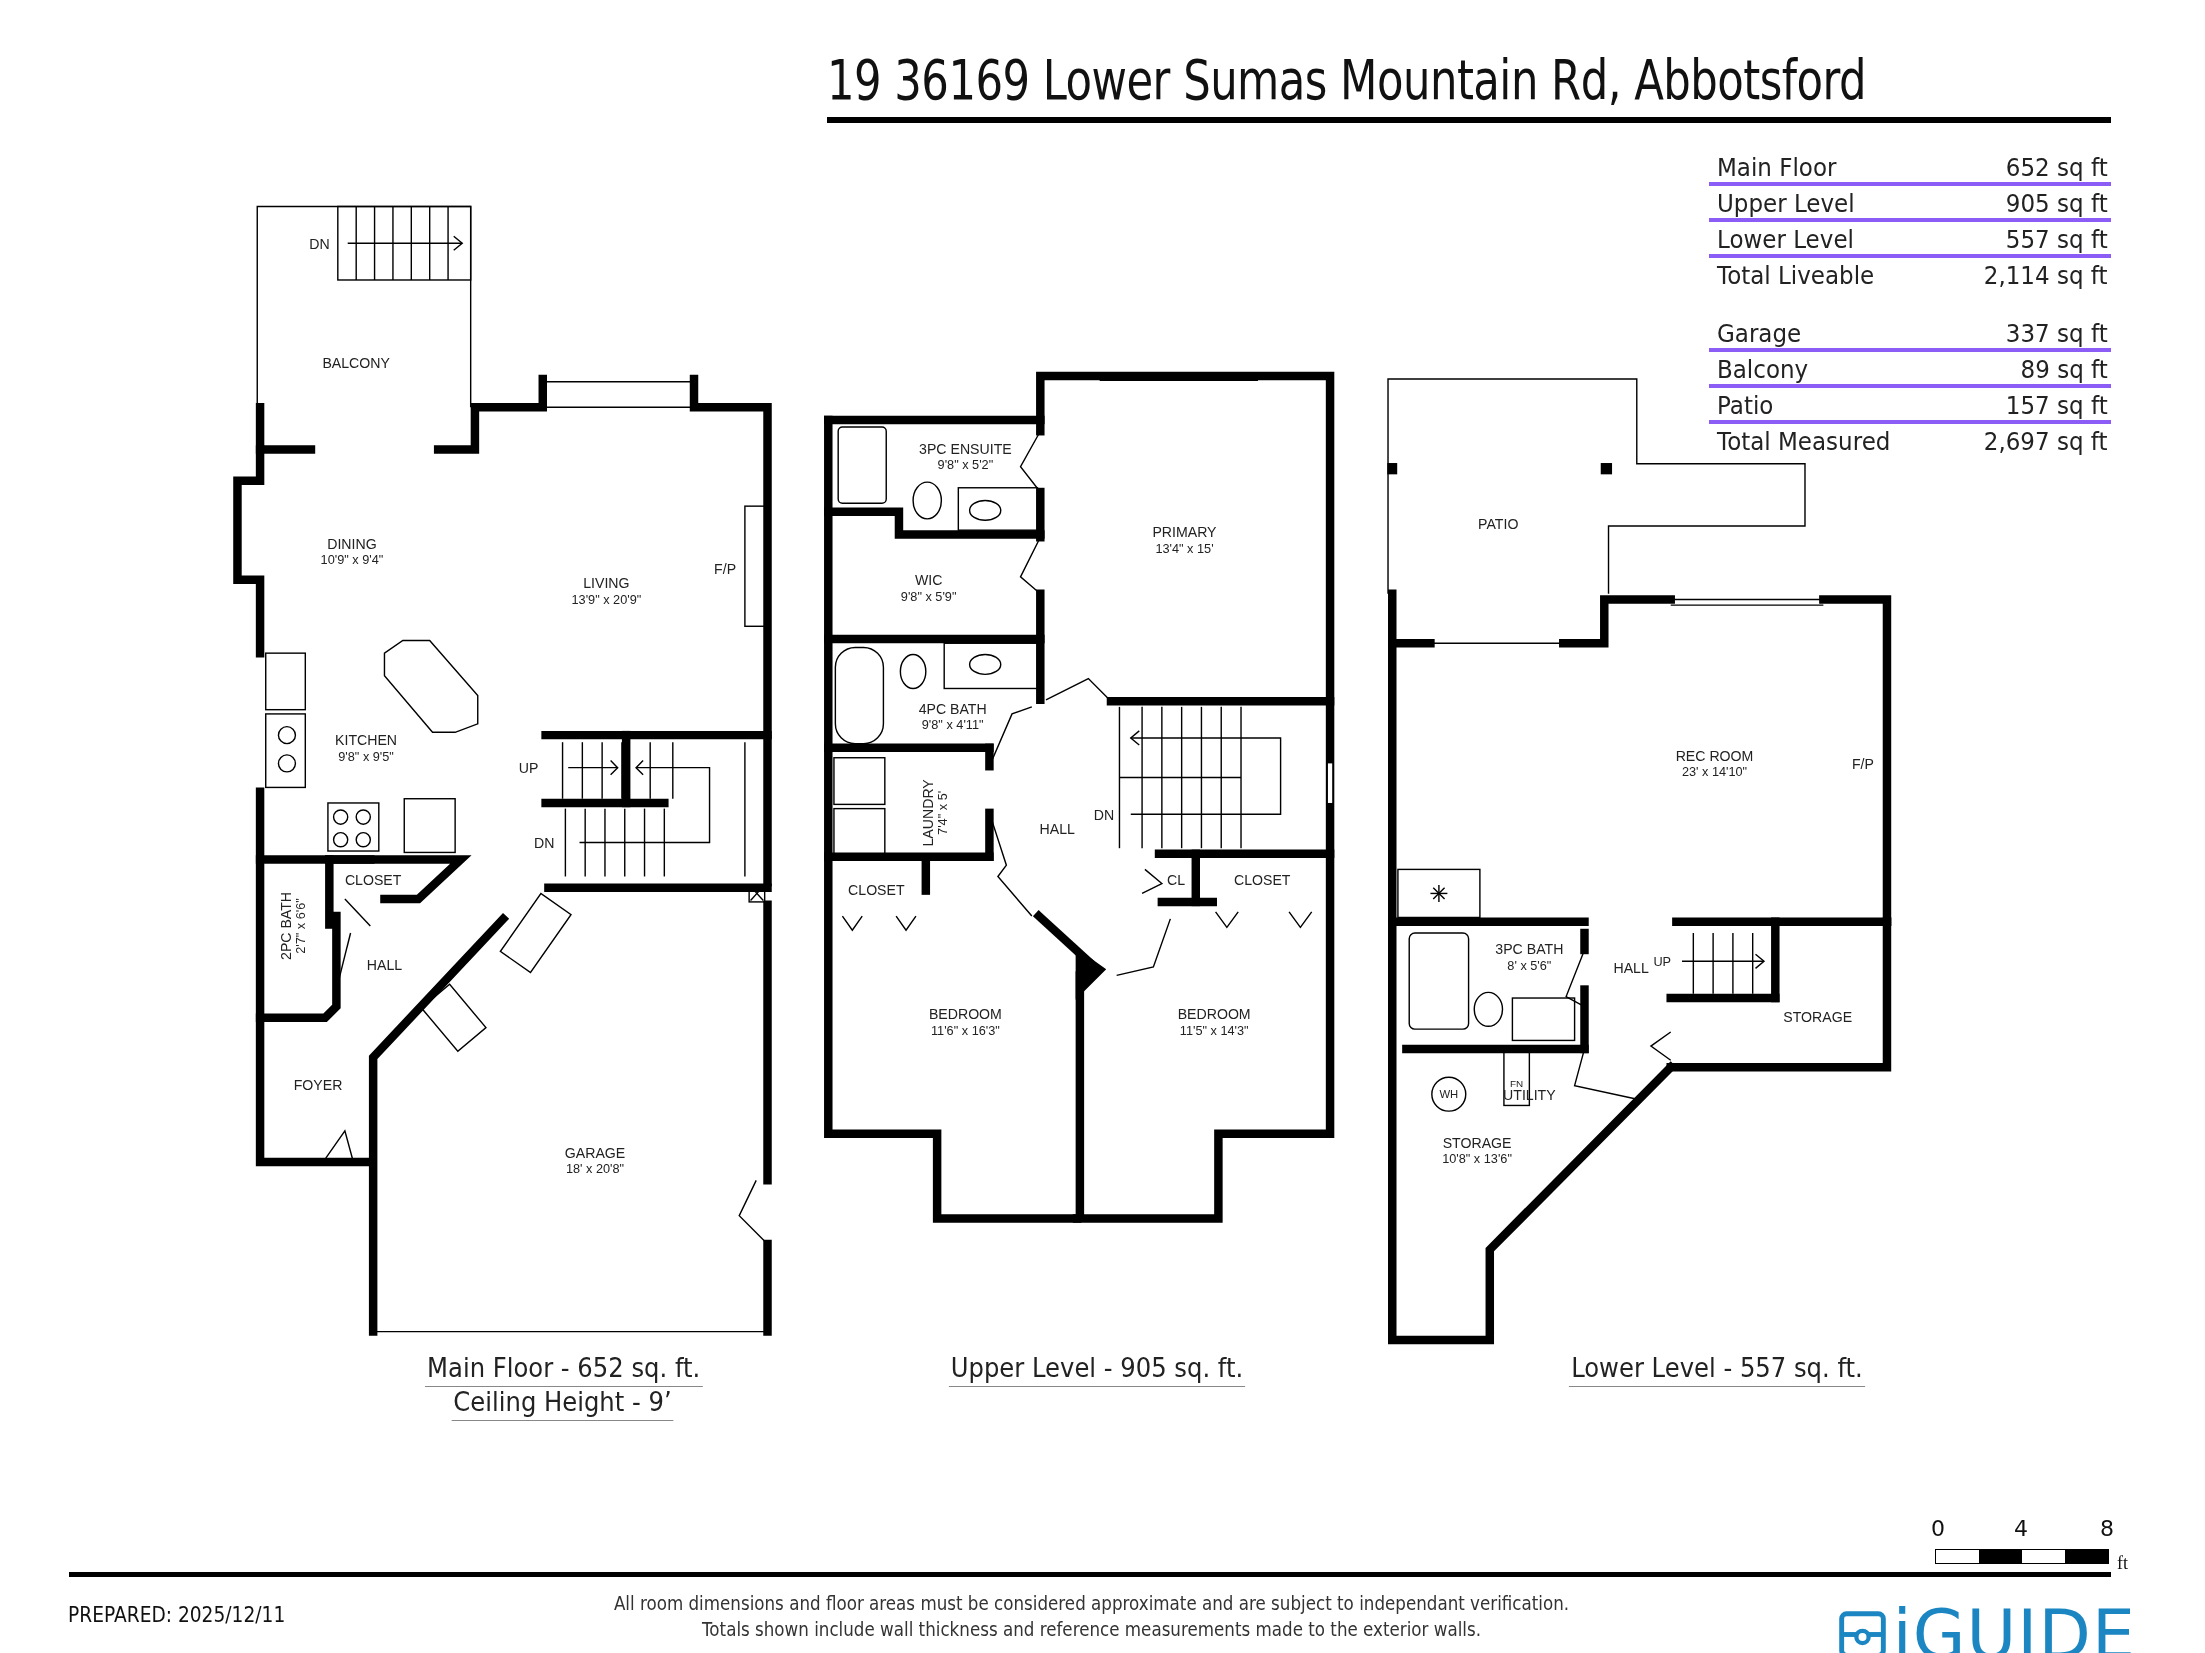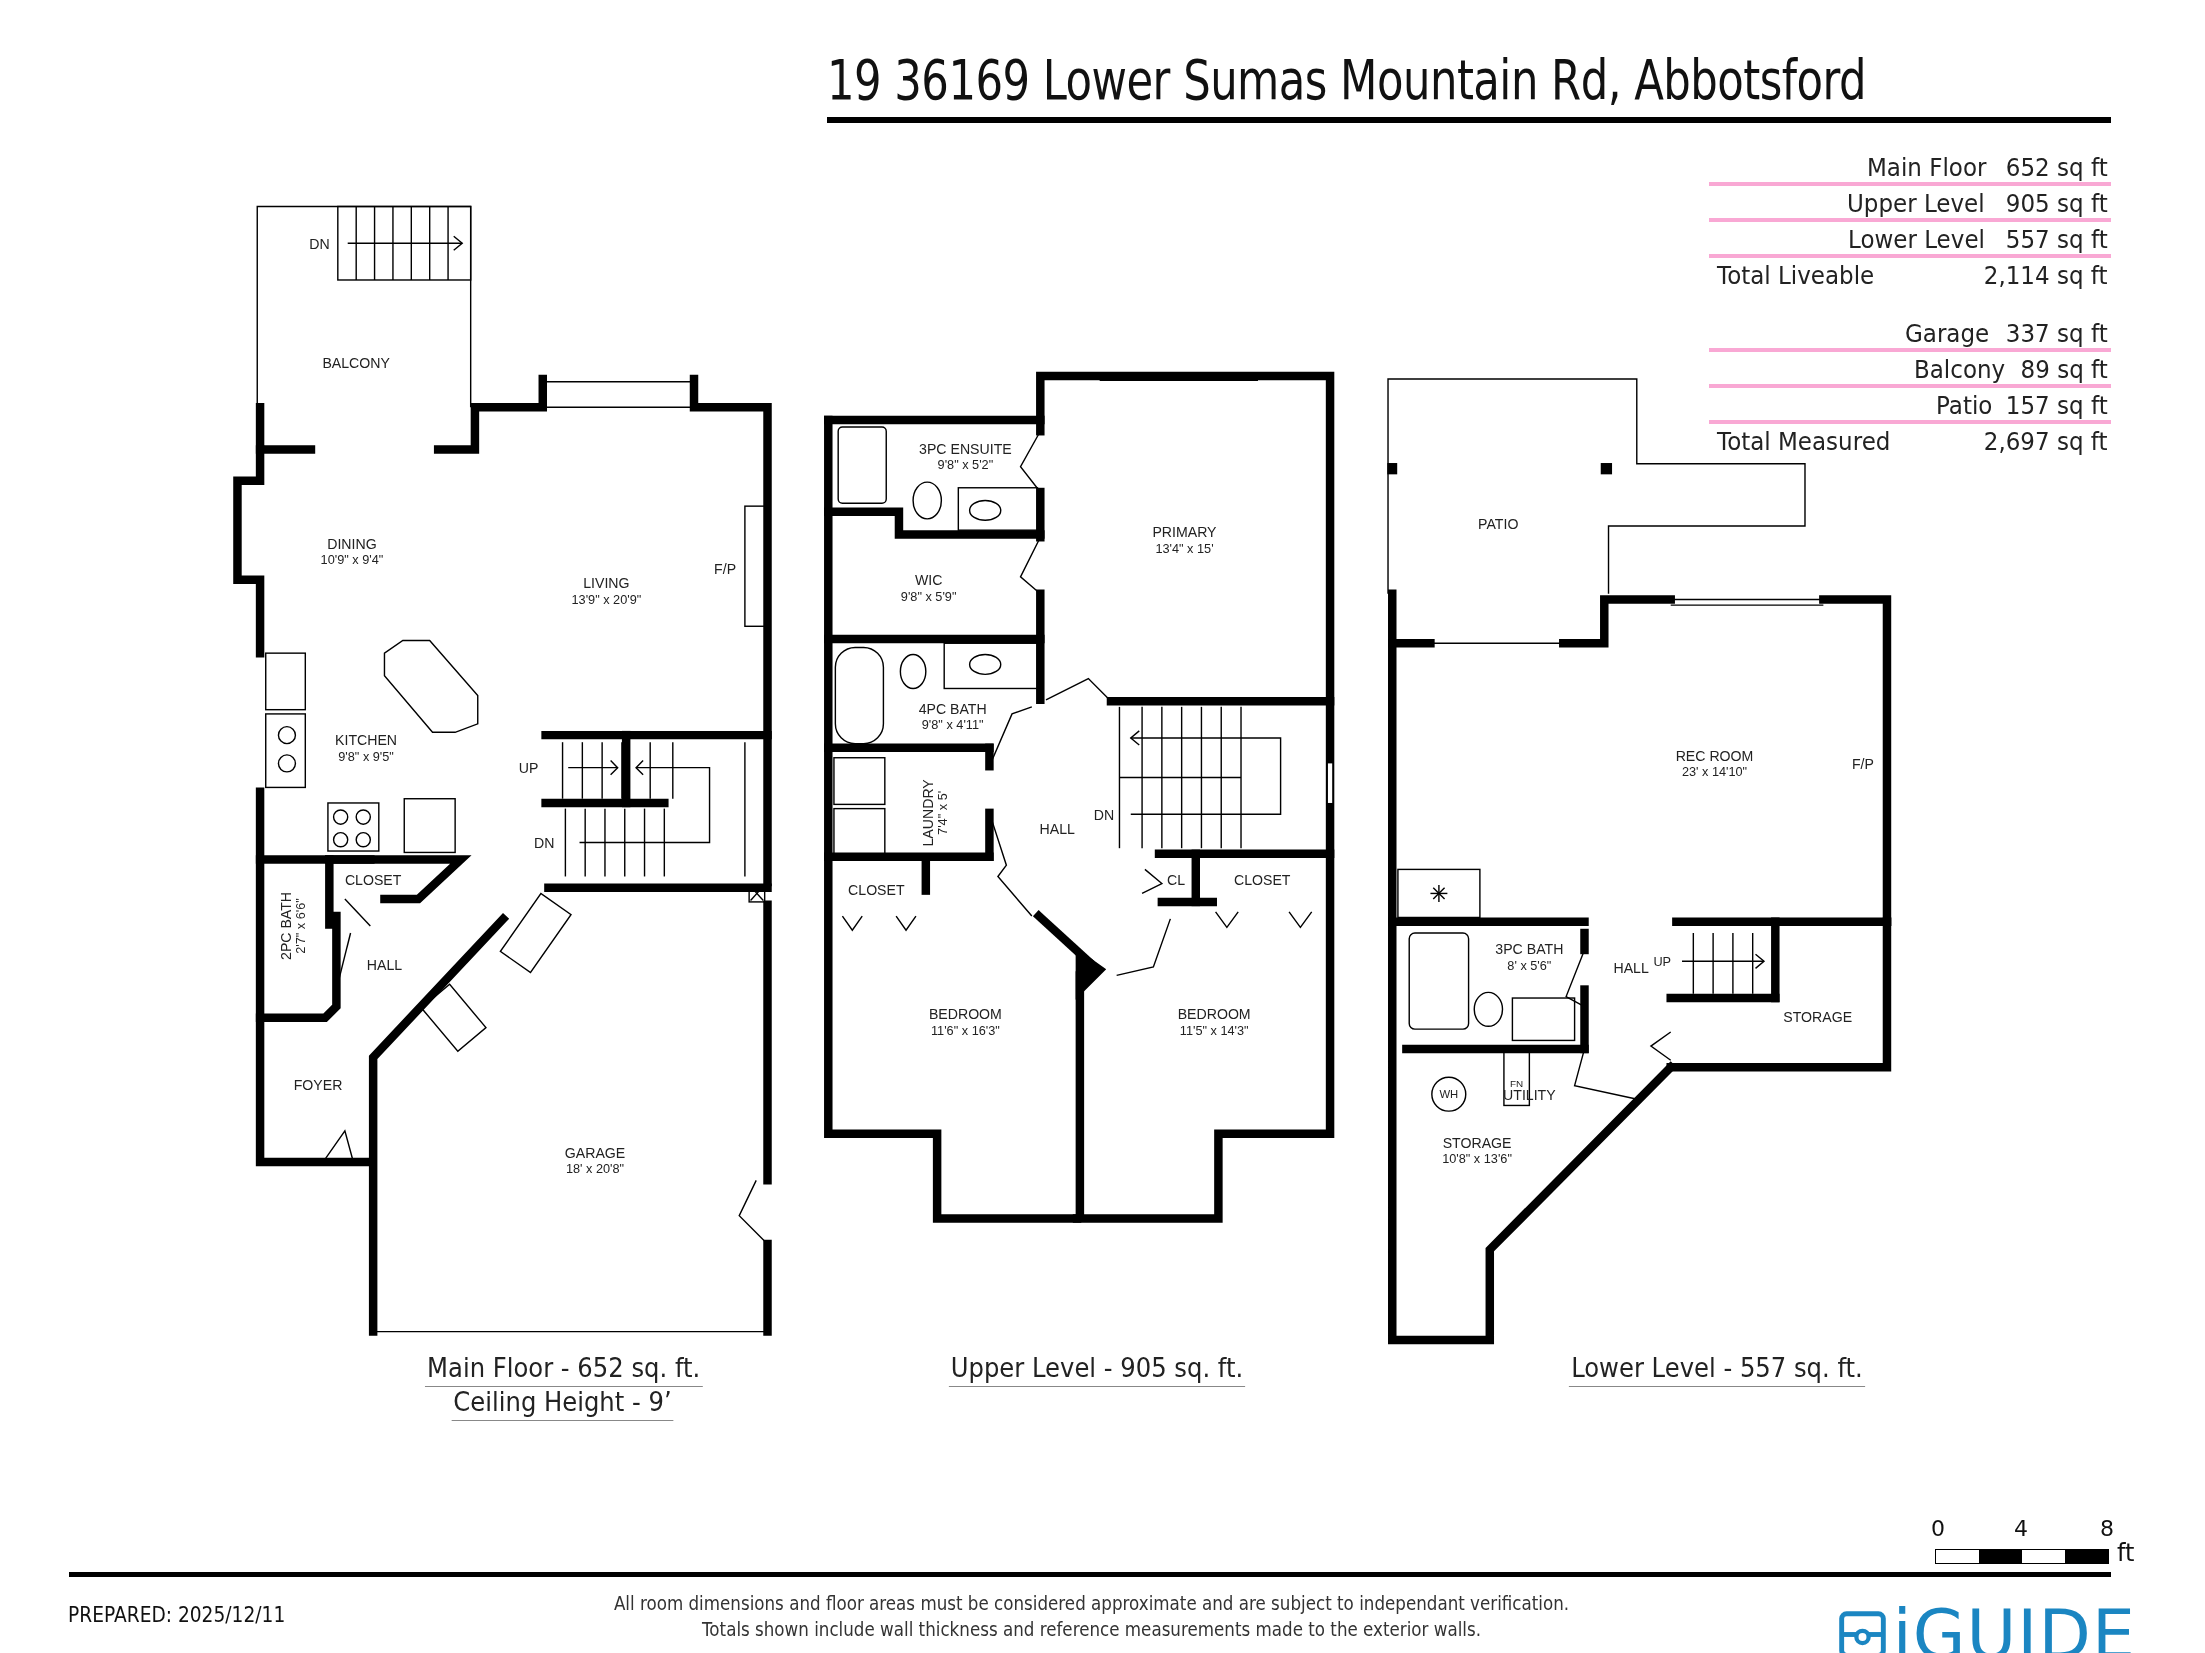--- a/index.html
+++ b/index.html
@@ -9,34 +9,34 @@
     font-family:"DejaVu Sans Condensed","DejaVu Sans", sans-serif;
     font-size:56px; line-height:69px; letter-spacing:-0.6px; color:#111; white-space:nowrap;
     transform: scaleX(0.86); transform-origin:left top;
   }
   .title-rule { position:absolute; left:827px; top:117px; width:1284px; height:6.3px; background:#000; }
   .area-table { position:absolute; left:1709px; top:150px; width:402px; }
   .area-row { display:flex; justify-content:space-between; align-items:flex-end; height:32px; padding:0 3.4px 0 8px; font-size:25px; line-height:29px; color:#222; }
   .area-row .lbl, .area-row .val { transform:scaleX(0.92); display:inline-block; }
   .area-row .lbl { transform-origin:left bottom; }
   .area-row .val { transform-origin:right bottom; }
-  .area-row.rule { border-bottom:4px solid #f9a8d4;justify-content:flex-end; }
+  .area-row.rule { border-bottom:4px solid #8b5cf6; }
   .area-gap { height:26.4px; }
   svg.plans { position:absolute; left:0; top:0; width:2205px; height:1654px; }
   .floor-caption { position:absolute; font-size:26.4px; line-height:33px; color:#222; text-align:center; white-space:nowrap; transform:scaleX(0.92); }
   .floor-caption span { display:inline-block; border-bottom:1.1px solid #888; padding:0 2.3px 2.3px; }
   .footer-rule { position:absolute; left:69px; top:1572px; width:2042px; height:5.2px; background:#000; }
   .prepared { position:absolute; left:68px; top:1603px; font-size:20.7px; color:#111; transform:scaleX(0.9); transform-origin:left top; }
   .disclaimer { position:absolute; left:517px; top:1590px; width:1149px; text-align:center; font-size:19px; line-height:26.4px; color:#333; transform:scaleX(0.88); }
   .scale { position:absolute; left:1932px; top:1516px; width:207px; height:52px; }
   .scale .nums { position:absolute; top:0; left:0; width:184px; font-size:22px; }
   .scale .nums span { position:absolute; top:0; }
   .scale .bar { position:absolute; left:2.9px; top:33px; width:172px; height:12.6px; border:1.1px solid #000; display:flex; }
   .scale .bar div { flex:1; }
-  .scale .unit { position:absolute; left:185px; top:23px; font-size:24px; }
+  .scale .unit { position:absolute; left:185px; top:37px; font-size:18px;font-family:Liberation Serif, serif; }
   .logo { position:absolute; left:1838px; top:1603px; height:63px; display:flex; align-items:center; color:#1b86c2; }
   .logo .logo-icon { width:49px; height:49px; margin-right:5.7px; }
   .logo .logo-text { font-size:68px; line-height:63px; font-family:"DejaVu Sans", sans-serif; letter-spacing:1.1px; }
   .room-label { font-family:"Liberation Sans", sans-serif; fill:#222; }
 </style>
 </head>
 <body>
 
 <div class="title">19 36169 Lower Sumas Mountain Rd, Abbotsford</div>
 <div class="title-rule"></div>

